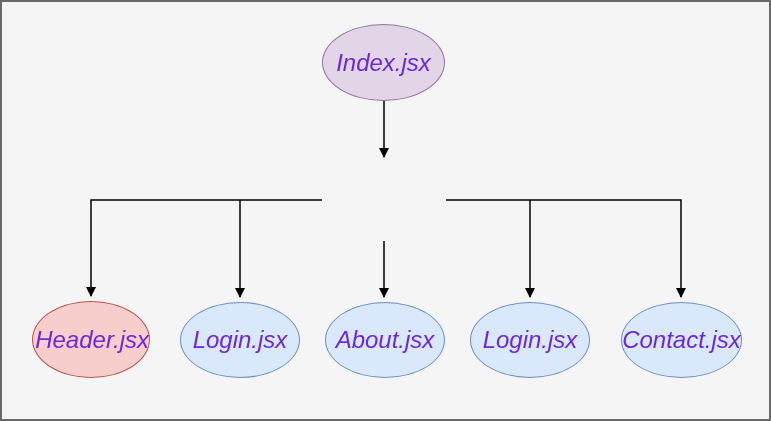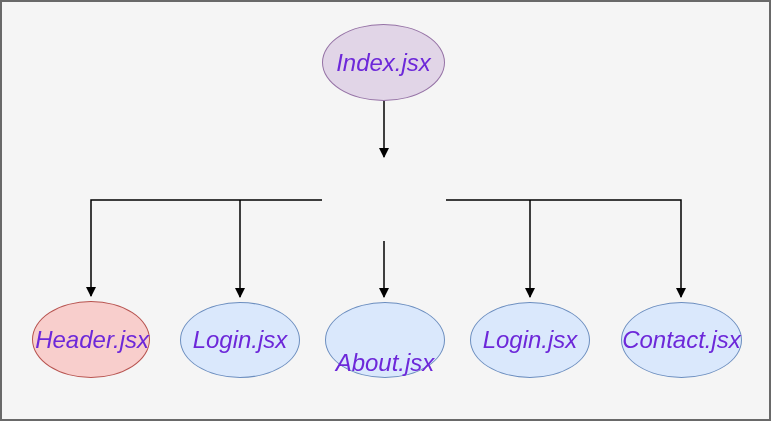--- a/index.html
+++ b/index.html
@@ -79,21 +79,21 @@
 
 
   <div class="node node-header" style="background-color: rgb(248, 206, 204); border-color: rgb(184, 84, 80);">
     <span>Header.jsx</span>
   </div>
 
   <div class="node node-home" style="background-color: rgb(218, 232, 252); border-color: rgb(108, 142, 191);">
     <span>Login.jsx</span>
   </div>
 
-  <div class="node node-about" style="background-color: rgb(218, 232, 252); border-color: rgb(108, 142, 191); align-items: flex-end;">
+  <div class="node node-about" style="background-color: rgb(218, 232, 252); border-color: rgb(108, 142, 191);">
     <span>About.jsx</span>
   </div>
 
   <div class="node node-login" style="background-color: rgb(218, 232, 252); border-color: rgb(108, 142, 191);">
     <span>Login.jsx</span>
   </div>
 
   <div class="node node-contact" style="background-color: rgb(218, 232, 252); border-color: rgb(108, 142, 191);">
     <span>Contact.jsx</span>
   </div>

